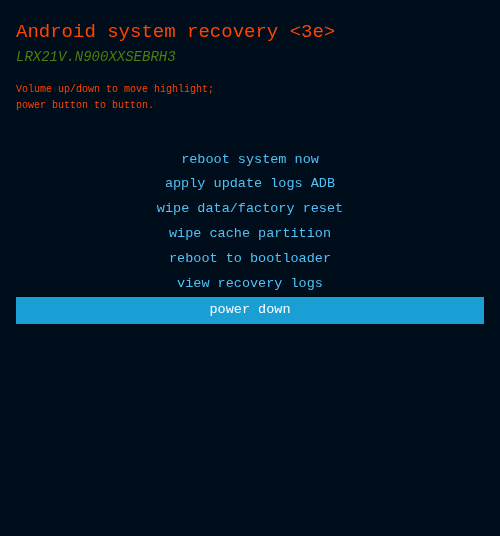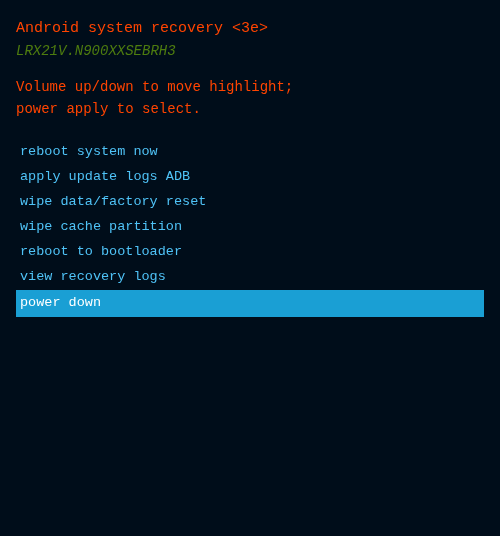--- a/index.html
+++ b/index.html
@@ -24,70 +24,71 @@
       height: 100%;
       background-color: #000d1a;
       padding: 18px 16px;
       display: flex;
       flex-direction: column;
       gap: 0;
     }
 
     .header-title {
       color: #ff4400;
-      font-size: 15px;
+      font-size: 19px;
       line-height: 1.5;
       margin-bottom: 0;
     }
 
     .header-device {
       color: #4d7c0f;
       font-size: 14px;
       line-height: 1.5;
       margin-bottom: 14px;
       font-style: italic;
     }
 
     .instructions {
       color: #ff4400;
-      font-size: 14px;
+      font-size: 10px;
       line-height: 1.6;
-      margin-bottom: 20px;
+      margin-bottom: 34px;
     }
 
     .menu-list {
       display: flex;
       flex-direction: column;
       list-style: none;
     }
 
     .menu-item {
       color: #4fc3f7;
       font-size: 13.5px;
       line-height: 1.7;
       padding: 1px 4px;
       cursor: pointer;
+      text-align: center;
     }
 
     .menu-item.selected {
       background-color: #1a9fd4;
       color: #ffffff;
       padding: 2px 4px;
     }
   </style>
 </head>
 <body>
 
 <div class="screen">
   <div class="header-title">Android system recovery &lt;3e&gt;</div>
   <div class="header-device">LRX21V.N900XXSEBRH3</div>
 
   <div class="instructions">
     <div>Volume up/down to move highlight;</div>
-    <div>power apply to select.</div>
+    <div>power button to button.</div>
   </div>
 
   <ul class="menu-list">
   <li class="menu-item">reboot system now</li>
       <li class="menu-item">apply update logs ADB</li>
       <li class="menu-item">wipe data/factory reset</li>
       <li class="menu-item">wipe cache partition</li>
       <li class="menu-item">reboot to bootloader</li>
       <li class="menu-item">view recovery logs</li>
       <li class="menu-item selected">power down</li>

